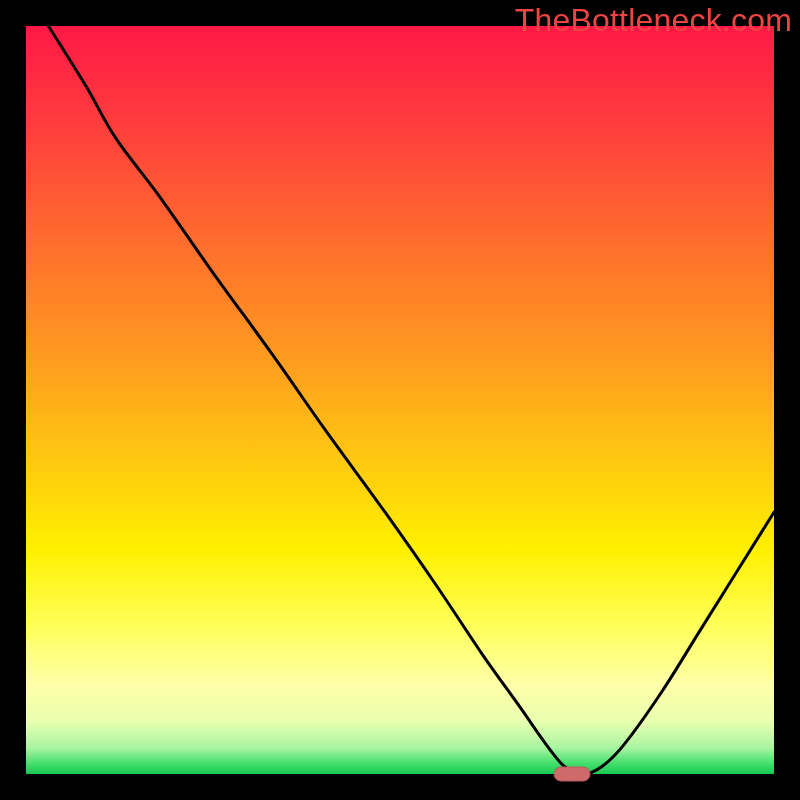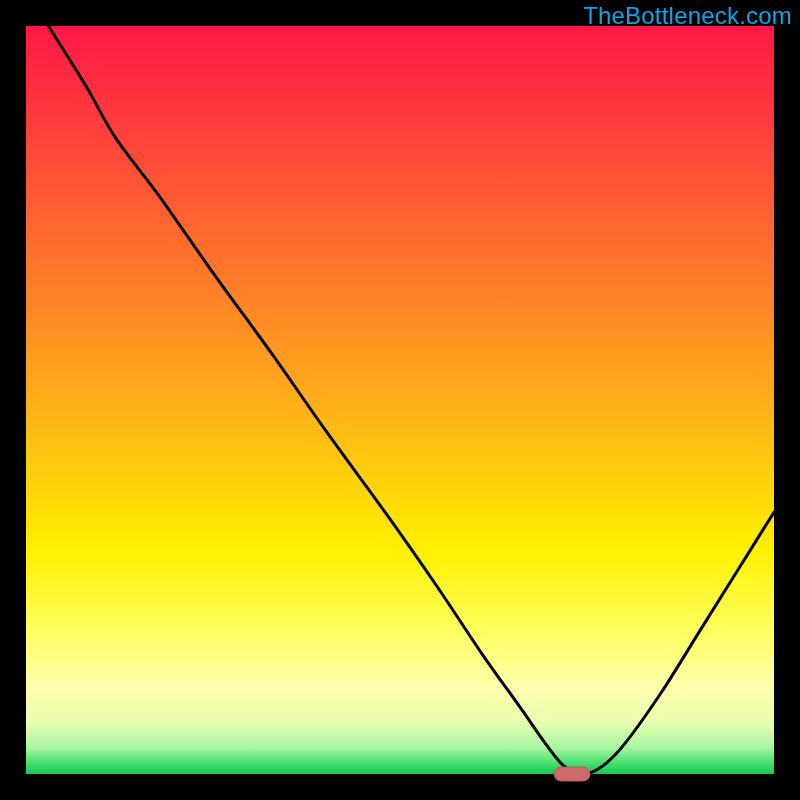--- a/index.html
+++ b/index.html
@@ -13,22 +13,22 @@
   }
   #container {
     position: relative;
     width: 800px;
     height: 800px;
   }
   #watermark {
     position: absolute;
     top: 2px;
     right: 8px;
-    color: #0ea5e9;
-    font-size: 24px;
+    color: #ef4444;
+    font-size: 32px;
     font-weight: 500;
     z-index: 10;
     letter-spacing: 0.2px;
   }
   svg { display: block; }
 </style>
 </head>
 <body>
 
 <div id="container">

